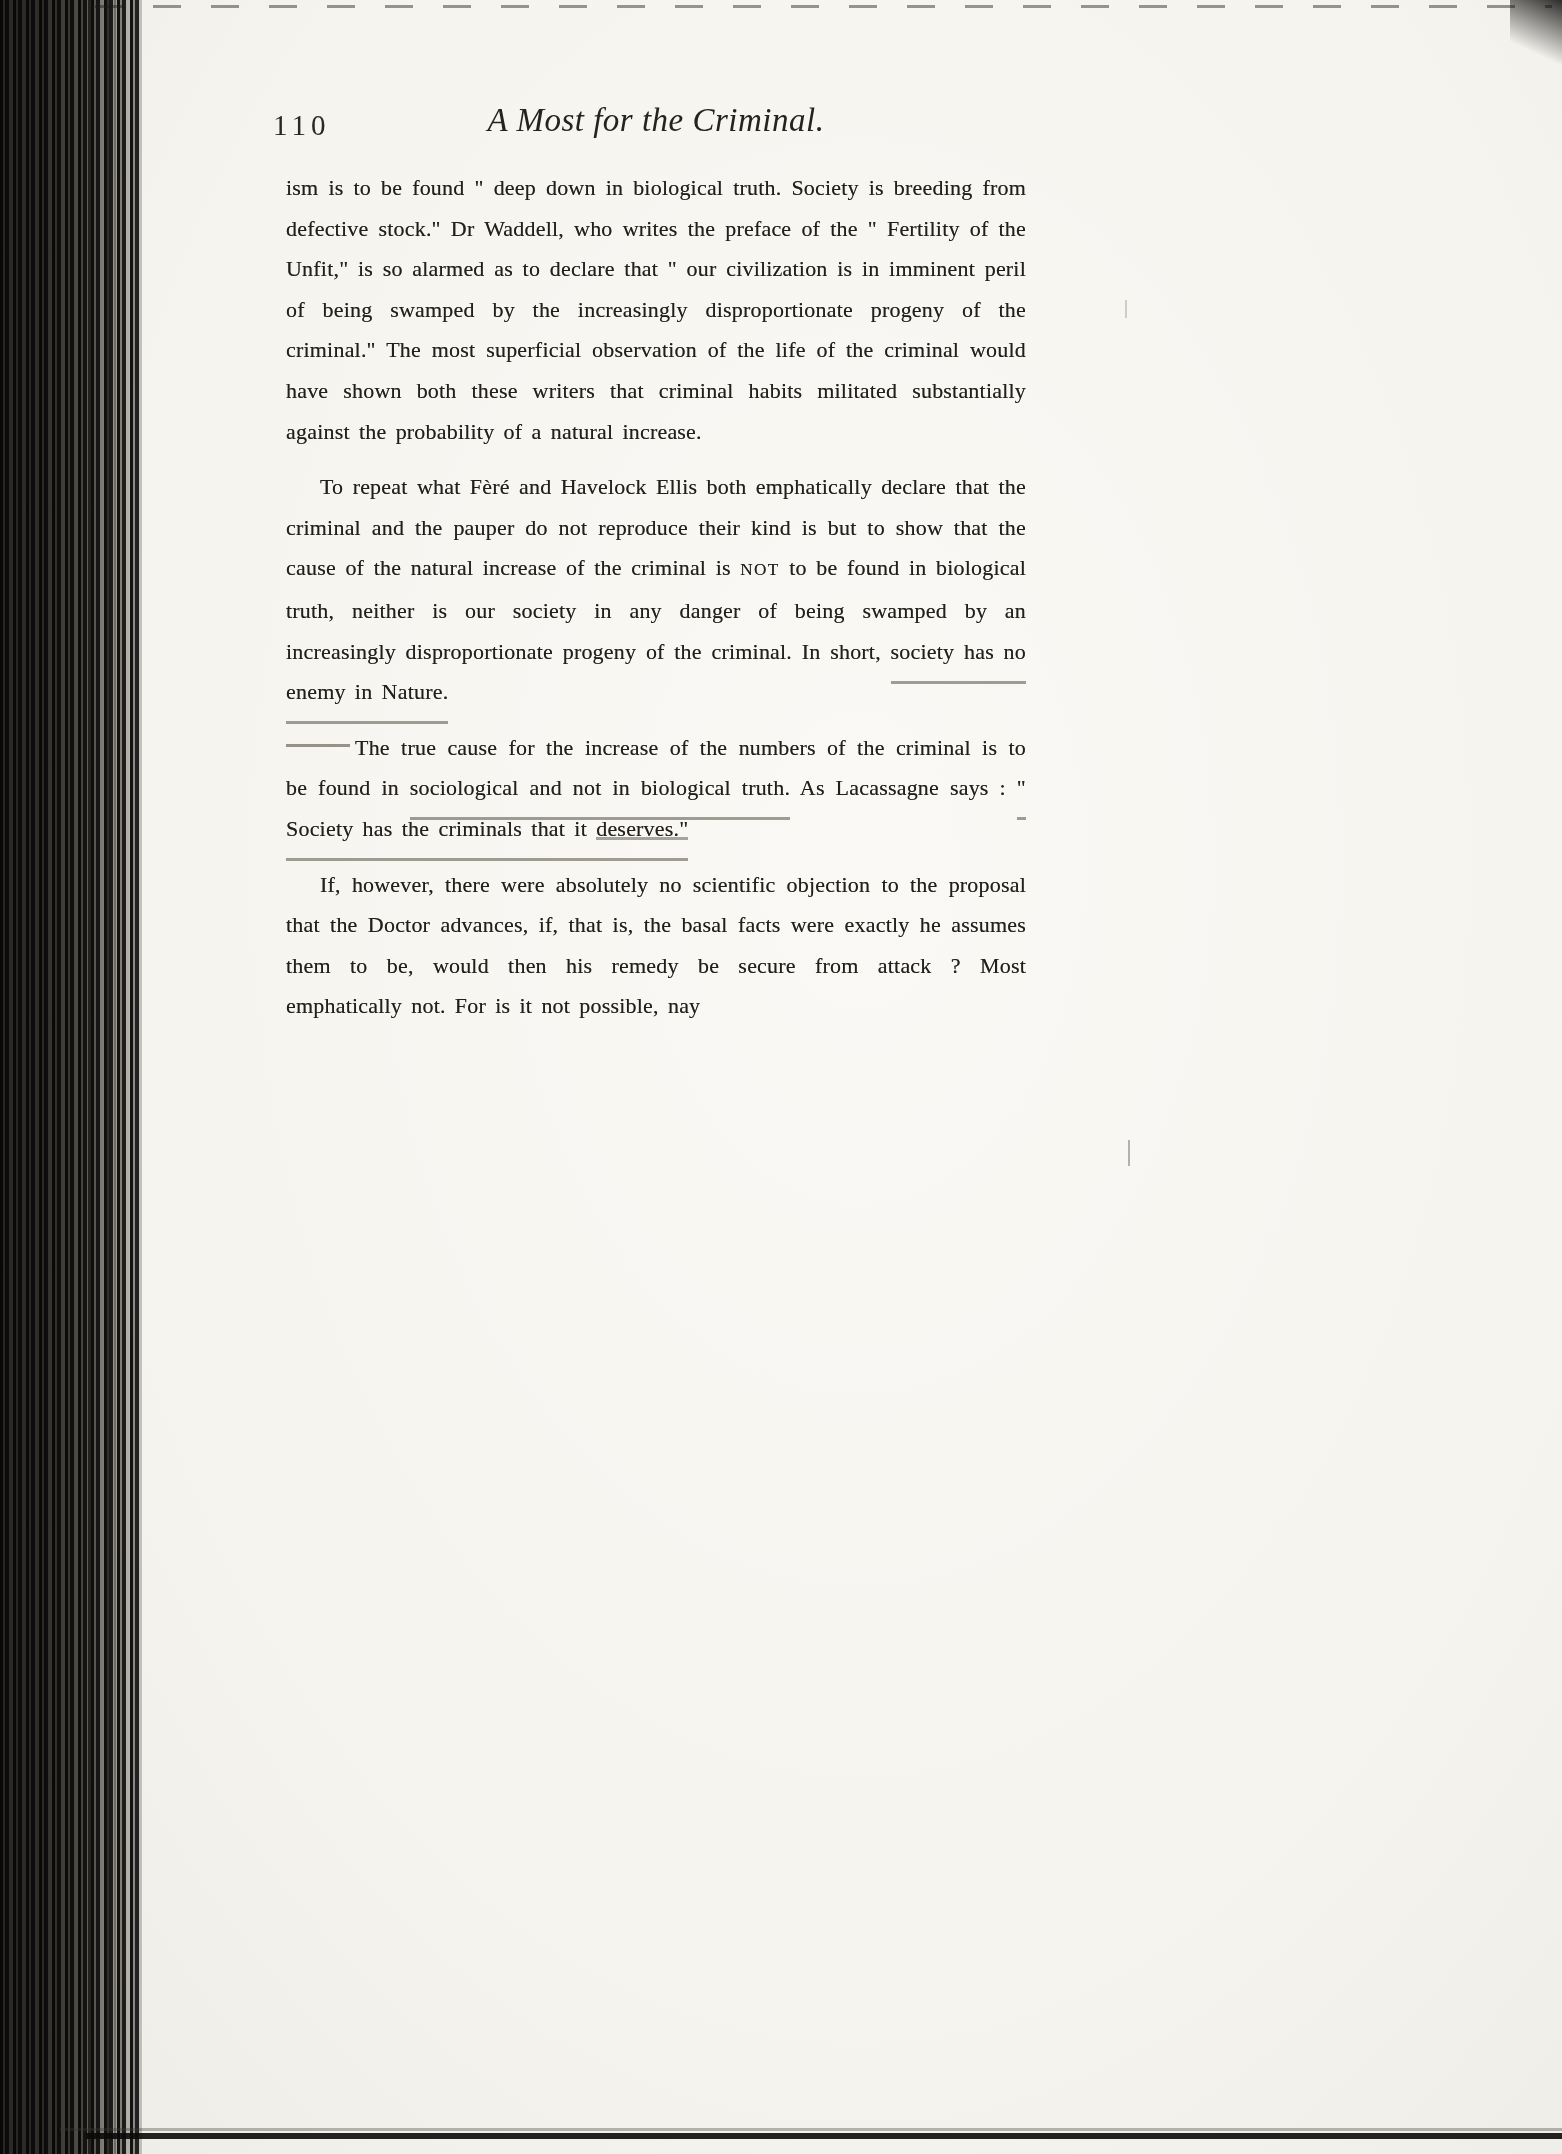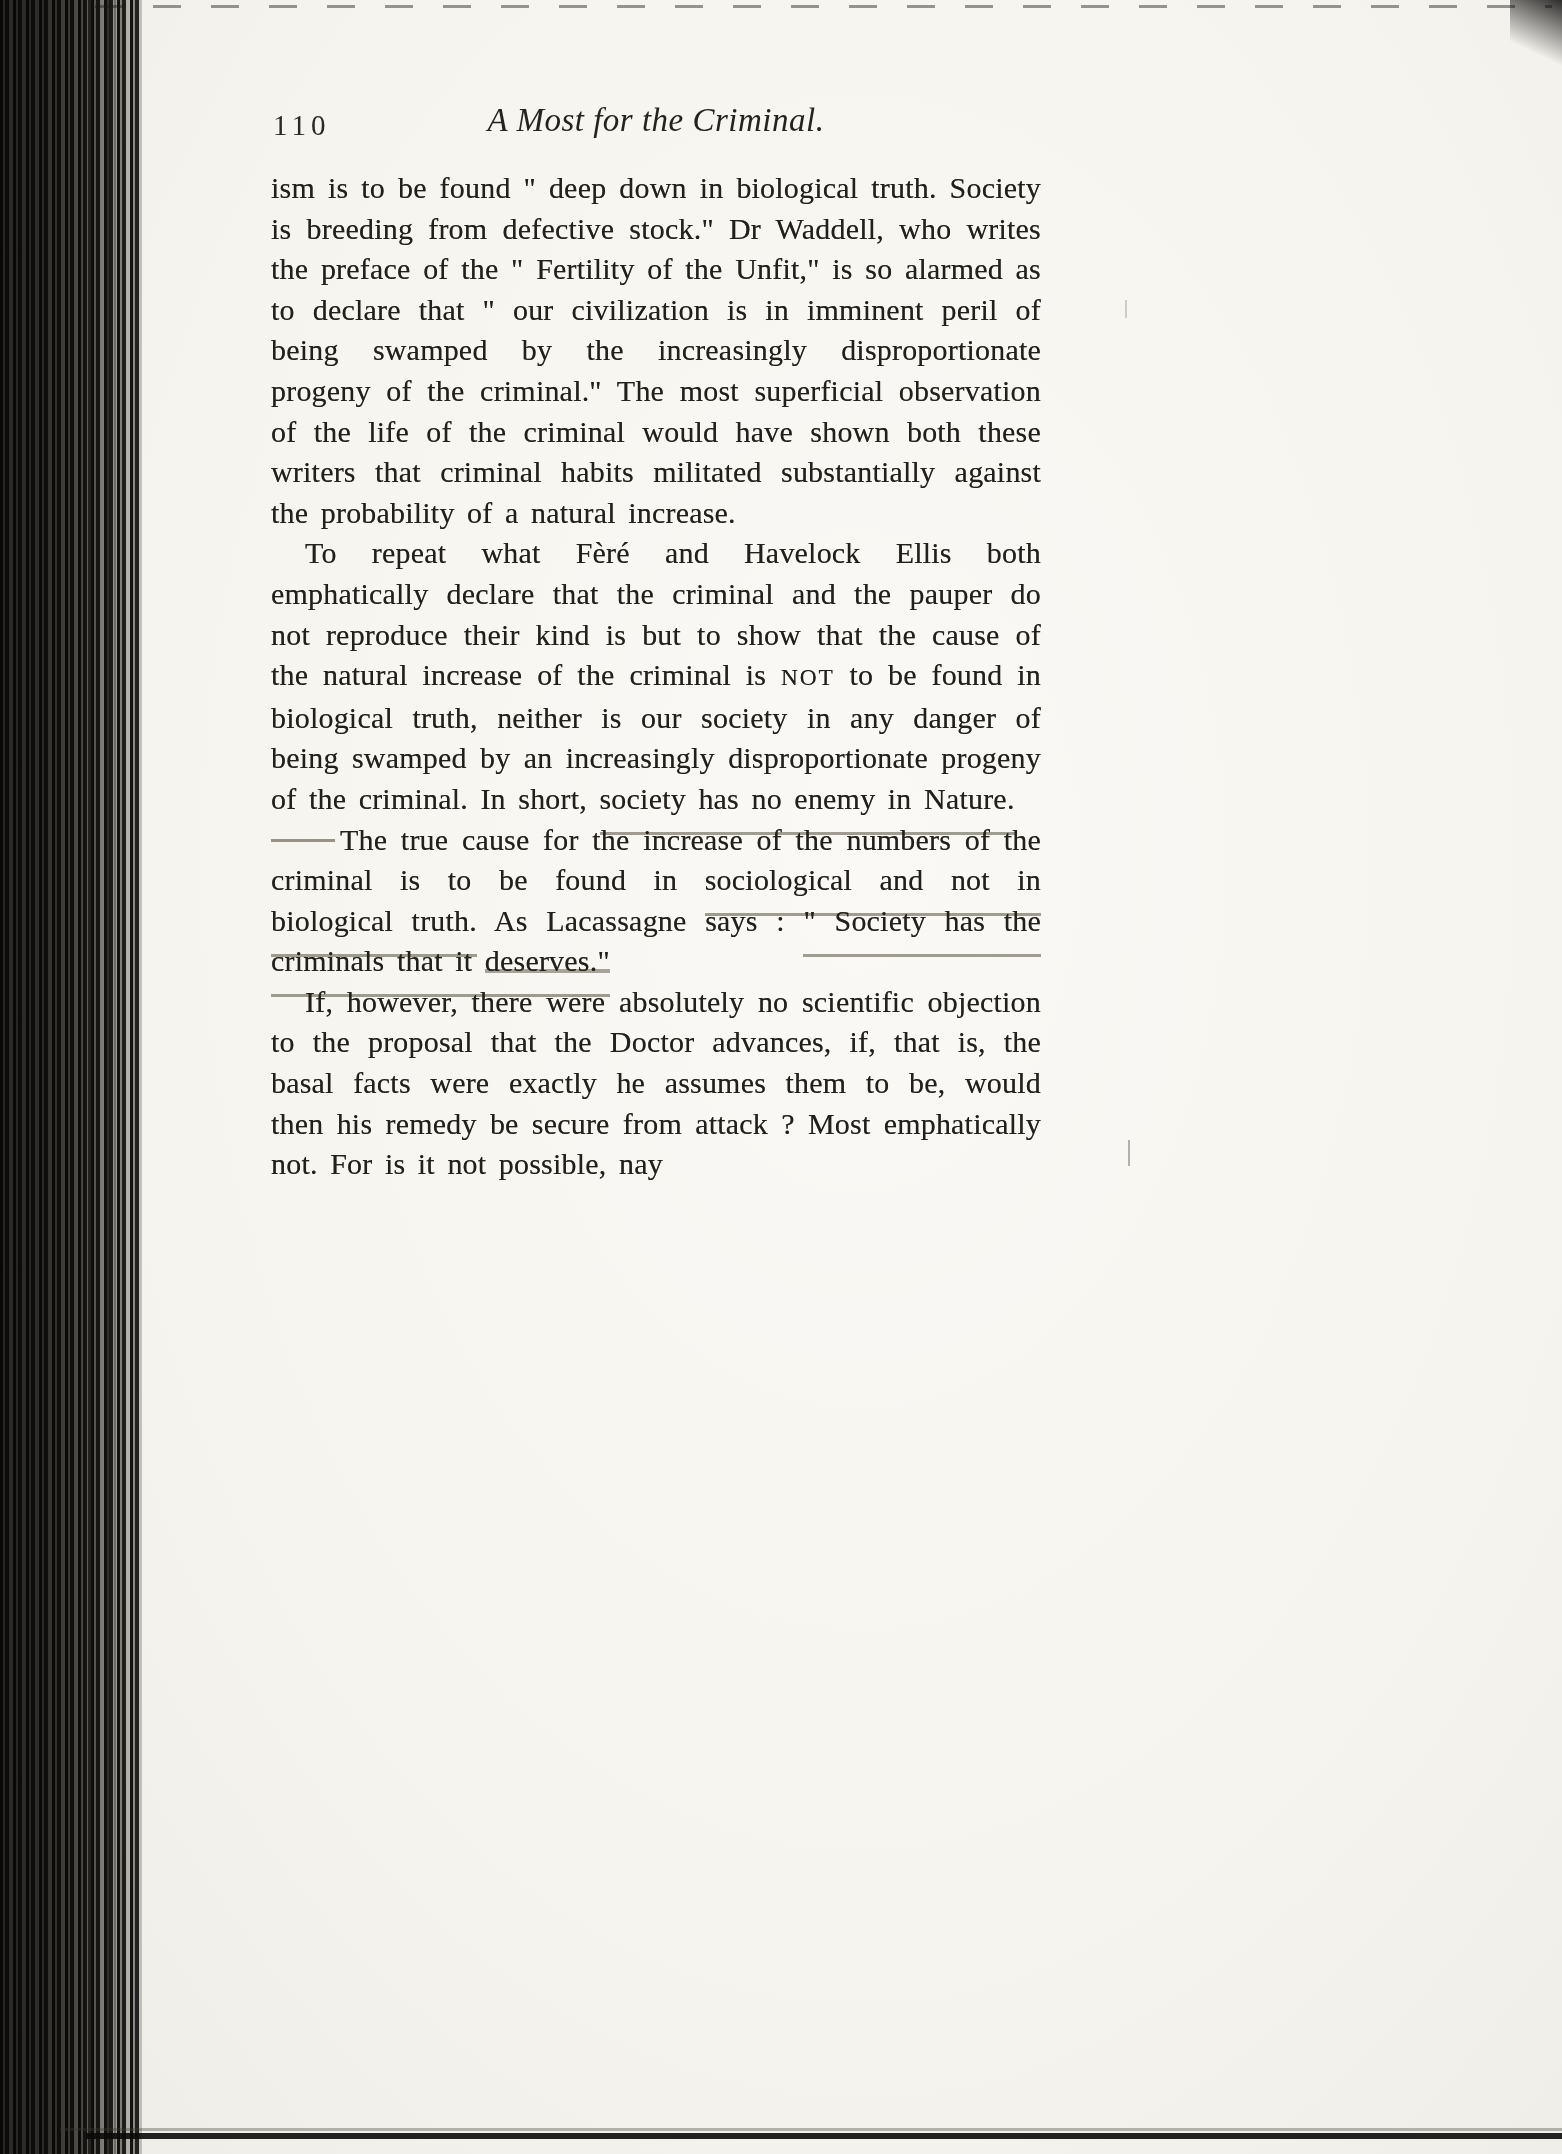--- a/index.html
+++ b/index.html
@@ -55,21 +55,21 @@
   .header  { position:relative; height:46px; margin-bottom:20px; }
   .pageno  {
     position:absolute; left:2px; top:7px; font-size:29px;
     letter-spacing:5px; color:#2a2824;
   }
   .title   {
     display:block; text-align:center; font-style:italic;
     font-size:33px; color:#26231f; letter-spacing:0.5px;
   }
   .para {
-    margin:0; font-size:30px; line-height:40.6px; text-align:justify;
+    margin:15px; font-size:22px; line-height:40.6px; text-align:justify;
     color:#23201c; word-spacing:0.16em; letter-spacing:0.2px;
     text-shadow: 0 0 0.6px rgba(35,32,28,0.55);
   }
   .para.indent { text-indent:34px; }
   .smallcaps { font-size:0.78em; letter-spacing:0.08em; }
   .pencil-underline { border-bottom:3px solid rgba(86,80,66,0.55); padding-bottom:17px; }
   .pencil-strike {
     background-image: linear-gradient(to top,
       transparent 42%, rgba(86,80,66,0.5) 42%,
       rgba(86,80,66,0.5) 50%, transparent 50%);

